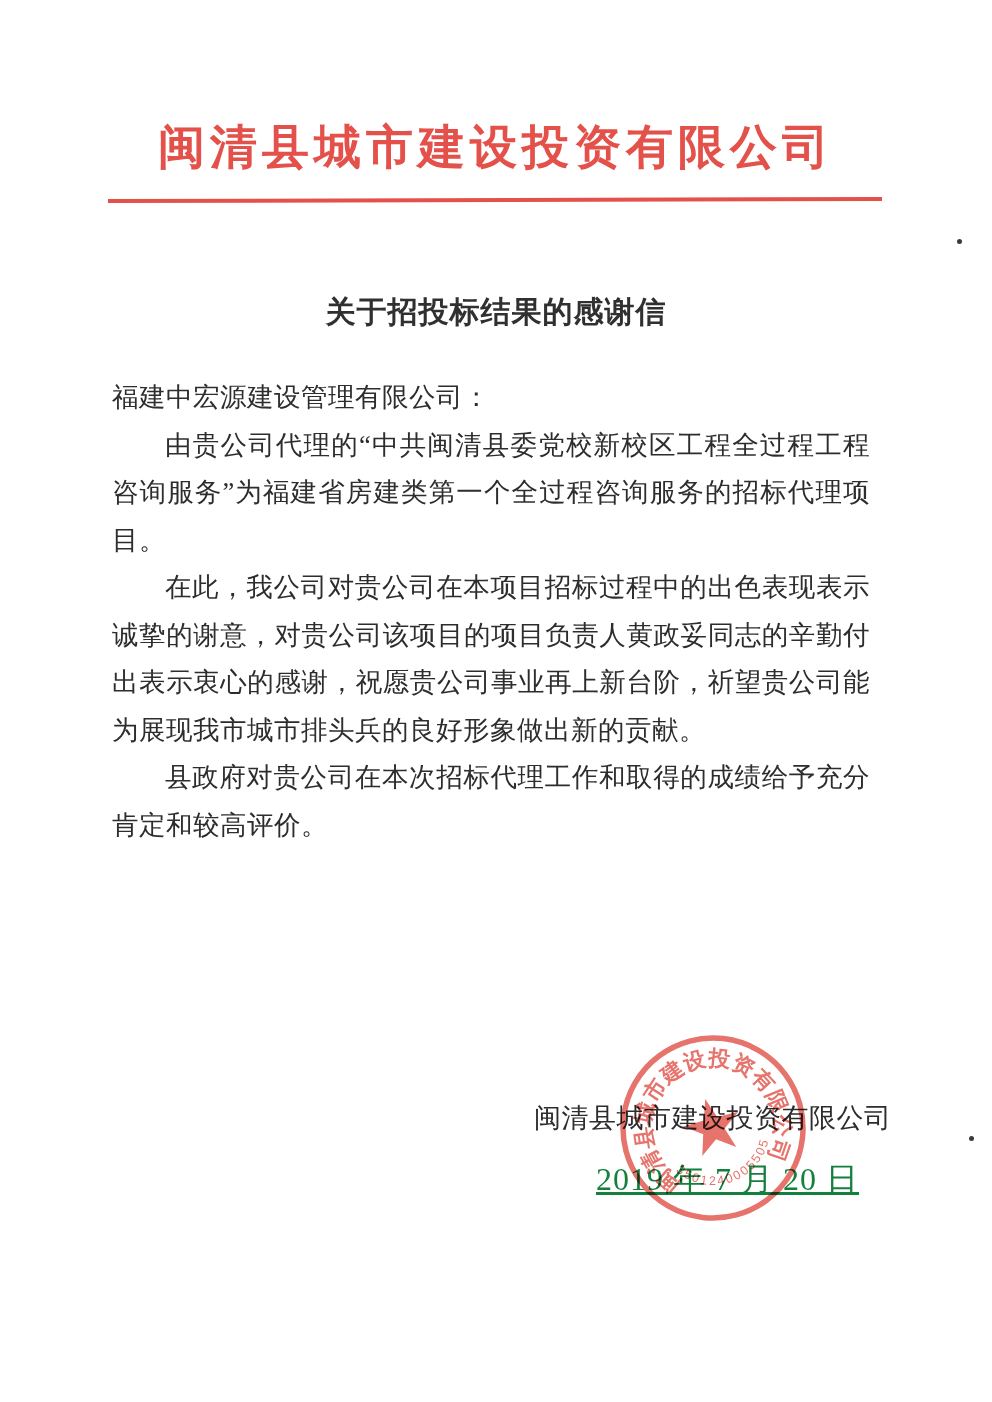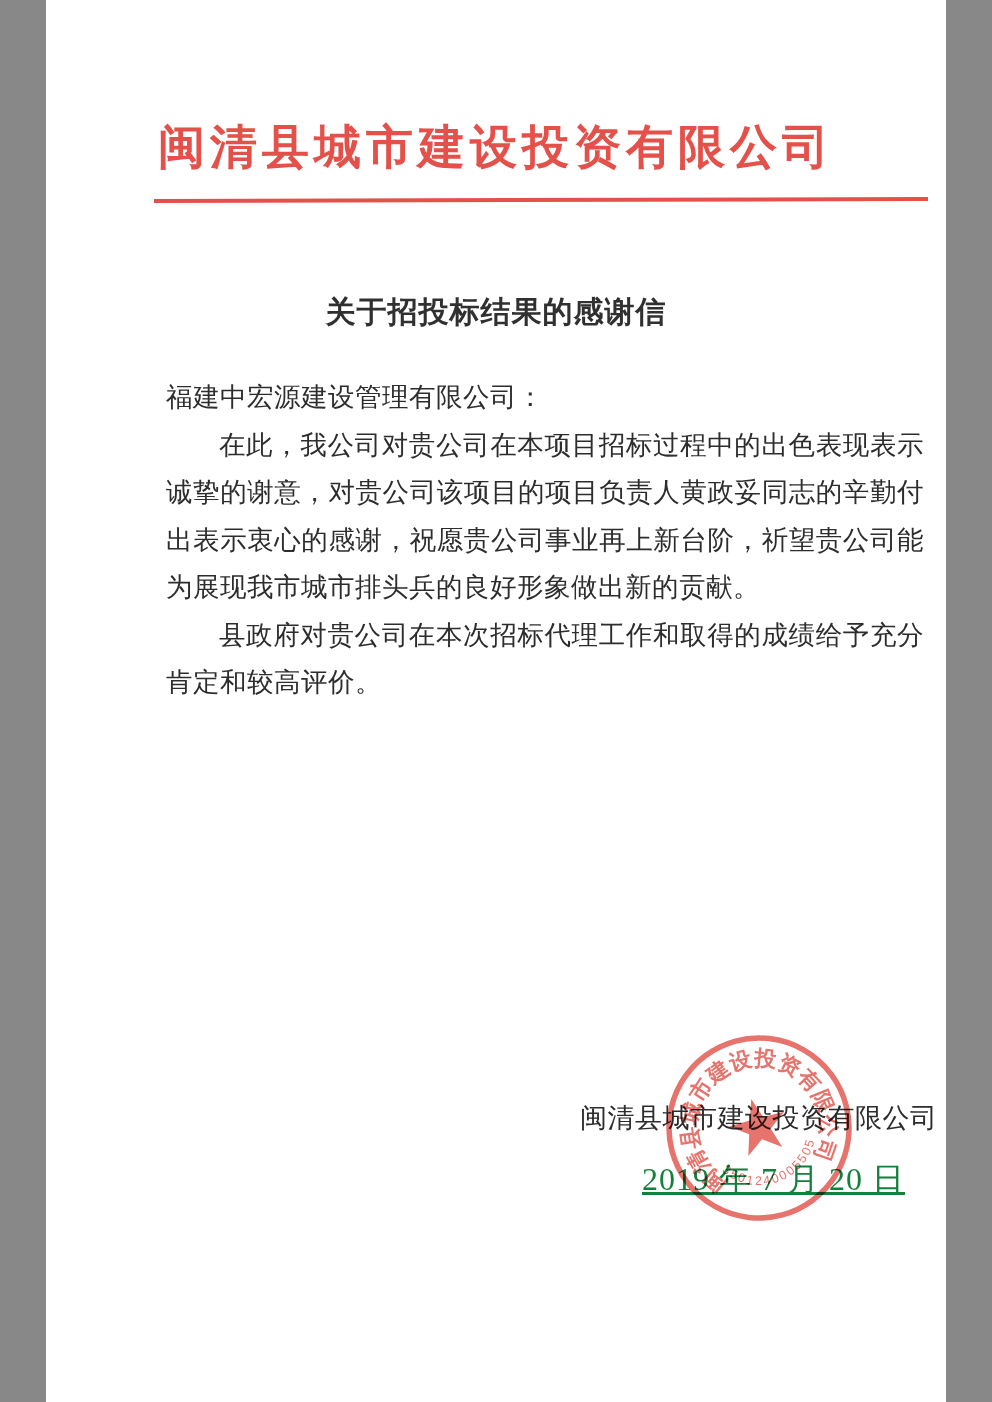--- a/index.html
+++ b/index.html
@@ -1,18 +1,18 @@
 <!DOCTYPE html>
 <html><head>
 <meta charset="utf-8">
 <style>
   html, body { margin: 0; padding: 0; background: #888; }
   .page {
     position: relative;
-    width: 900px;
+    width: 992px;
     height: 1402px;
     margin: 0 auto;
     background: #ffffff;
     overflow: hidden;
     font-family: "Liberation Serif", "DejaVu Serif", serif;
     color: #2d2d2d;
   }
   .letterhead {
     position: absolute;
     top: 116px;
@@ -45,21 +45,21 @@
     font-size: 30px;
     font-weight: 600;
     letter-spacing: 1px;
     color: #303030;
     font-family: "Liberation Sans", "DejaVu Sans", sans-serif;
     white-space: nowrap;
   }
   .body-text {
     position: absolute;
     top: 374px;
-    left: 120px;
+    left: 112px;
     width: 758px;
     font-size: 26.5px;
     line-height: 47.5px;
     letter-spacing: 0.5px;
     text-align: justify;
     color: #2d2d2d;
   }
   .body-text p { margin: 0; text-indent: 2em; }
   .body-text p.salutation { text-indent: 0; }
   .sig-company {
@@ -108,20 +108,21 @@
 <div class="page">
 
   <div class="letterhead">闽清县城市建设投资有限公司</div>
 
   <div class="rule"></div>
 
   <h1 class="doc-title">关于招投标结果的感谢信</h1>
 
   <div class="body-text">
     <p class="salutation">福建中宏源建设管理有限公司：</p>
+    <p>由贵公司代理的“中共闽清县委党校新校区工程全过程工程咨询服务”为福建省房建类第一个全过程咨询服务的招标代理项目。</p>
     <p>在此，我公司对贵公司在本项目招标过程中的出色表现表示诚挚的谢意，对贵公司该项目的项目负责人黄政妥同志的辛勤付出表示衷心的感谢，祝愿贵公司事业再上新台阶，祈望贵公司能为展现我市城市排头兵的良好形象做出新的贡献。</p>
     <p>县政府对贵公司在本次招标代理工作和取得的成绩给予充分肯定和较高评价。</p>
   </div>
 
   <div class="sig-company">闽清县城市建设投资有限公司</div>
 
   <div class="sig-date">2019 年 7 月 20 日</div>
 
   <svg class="seal" viewBox="0 0 200 200" xmlns="http://www.w3.org/2000/svg">
     <defs>

